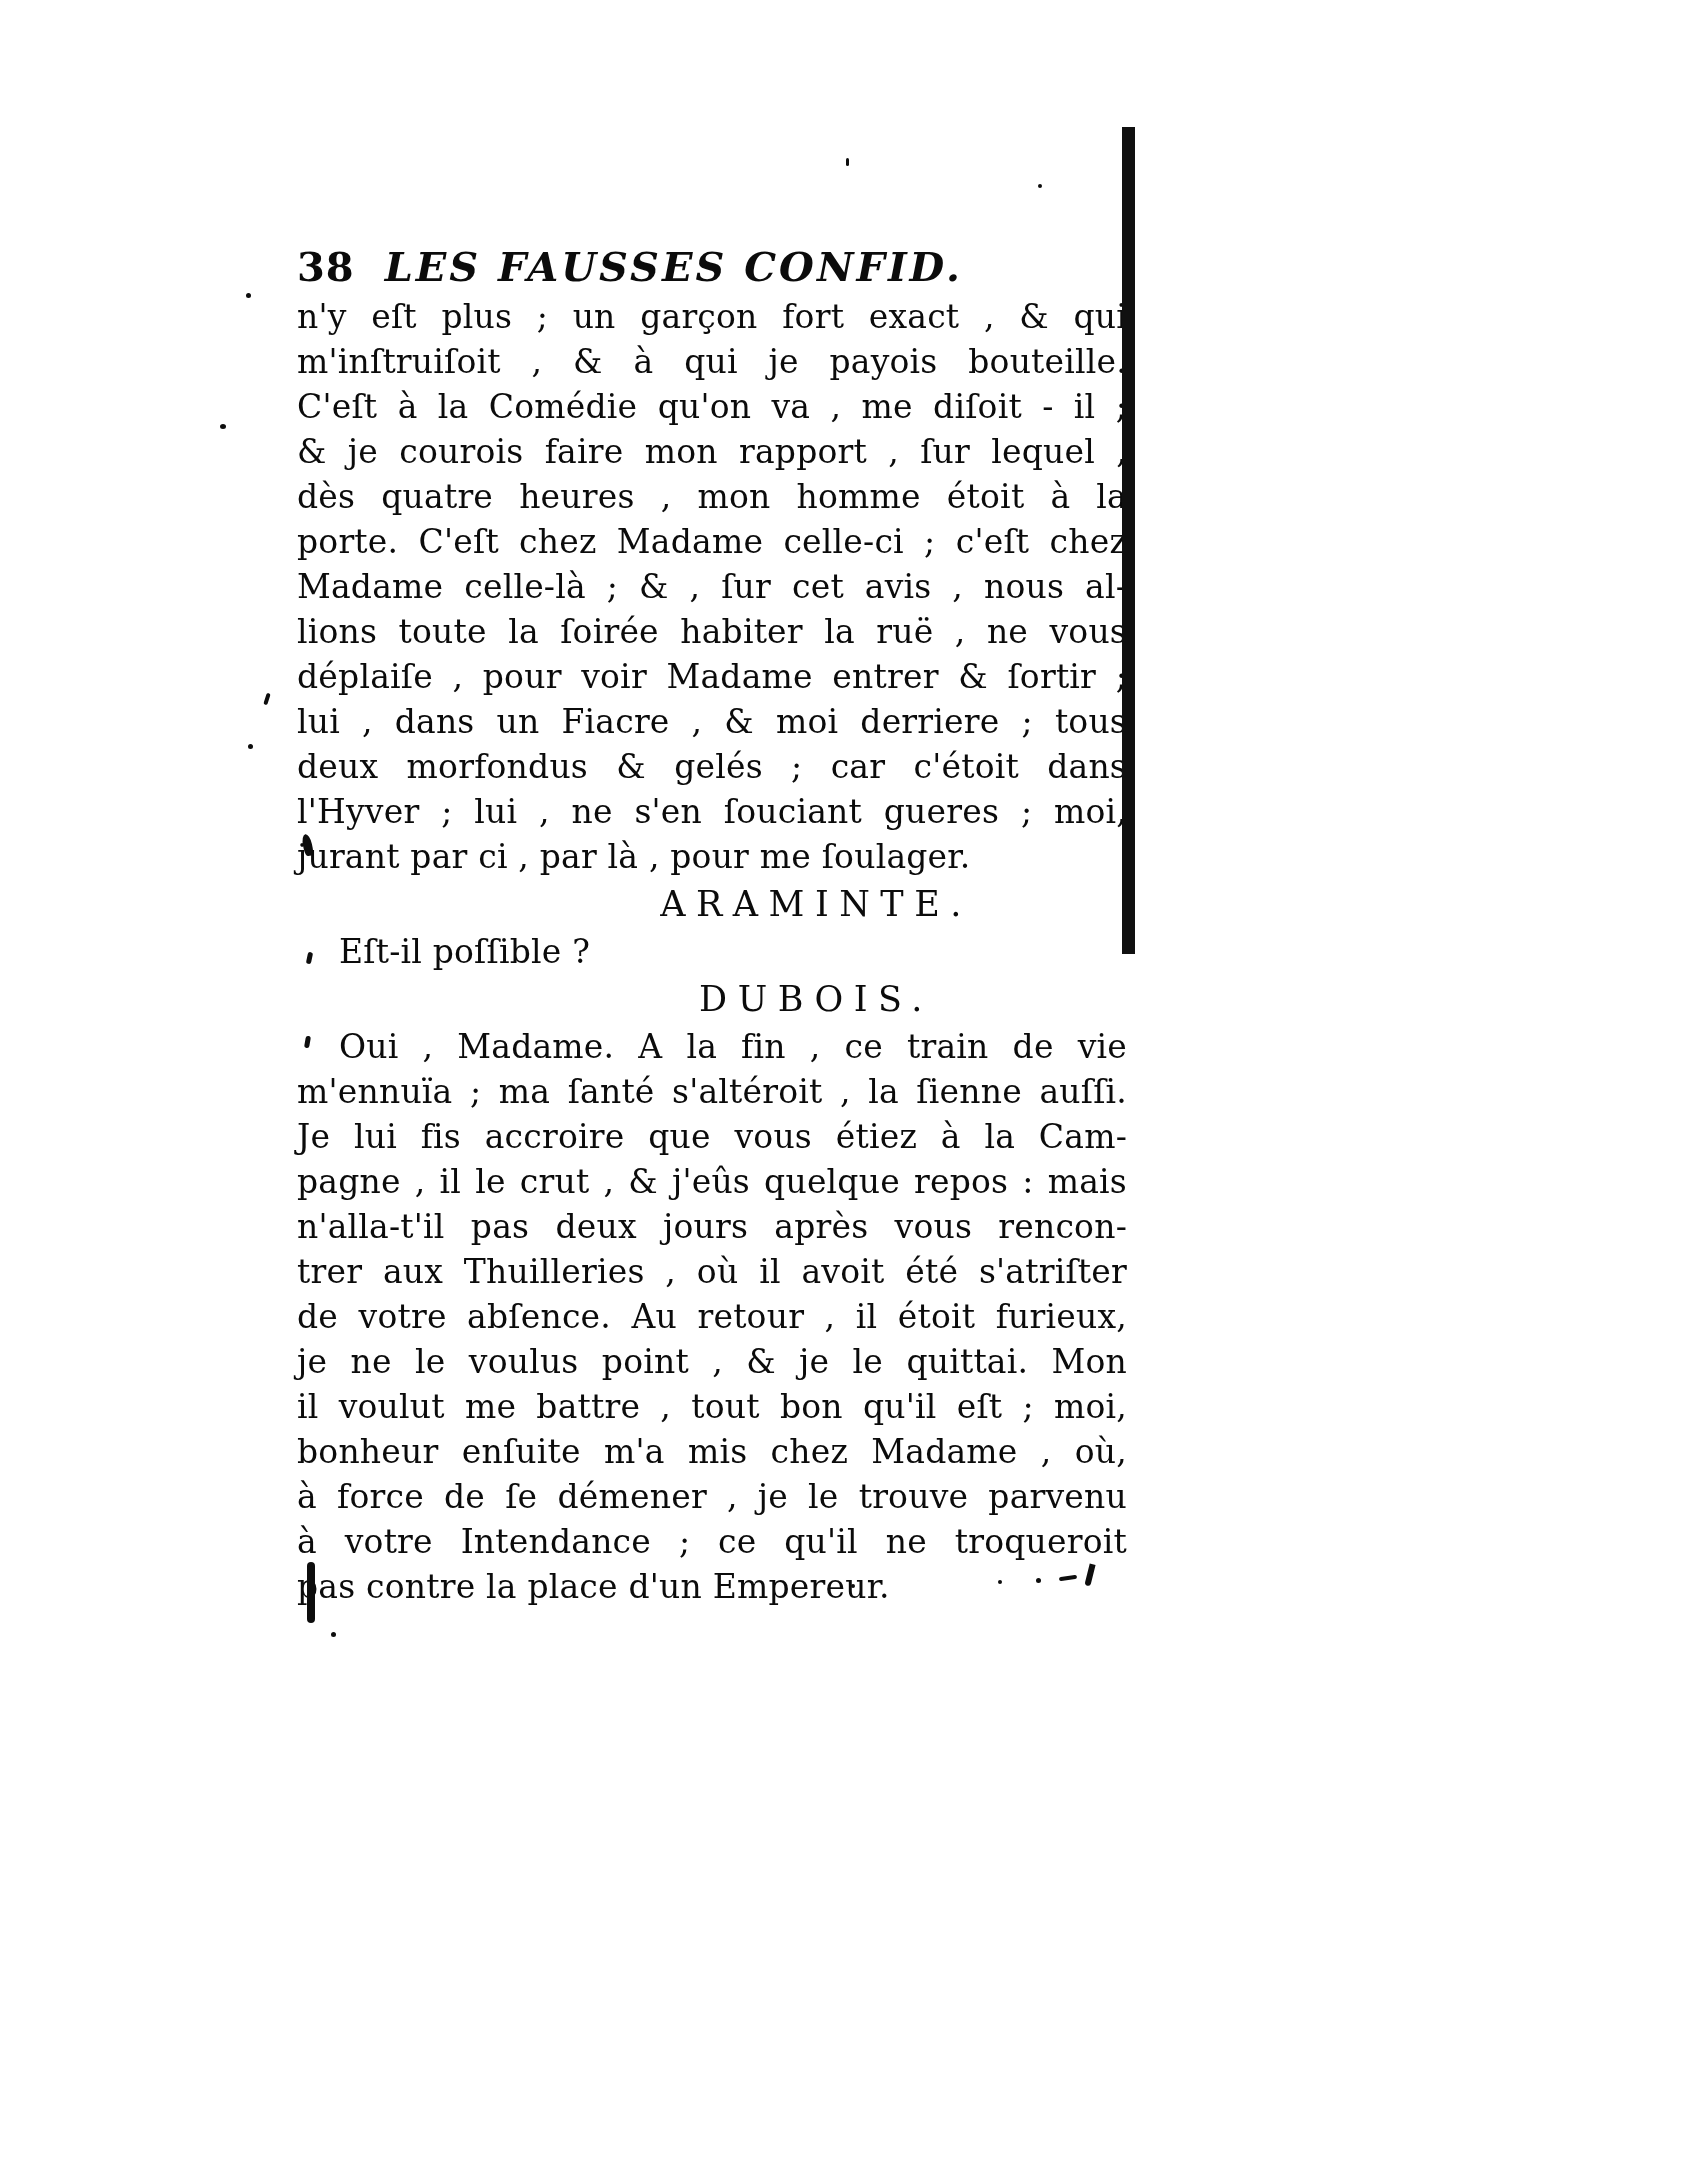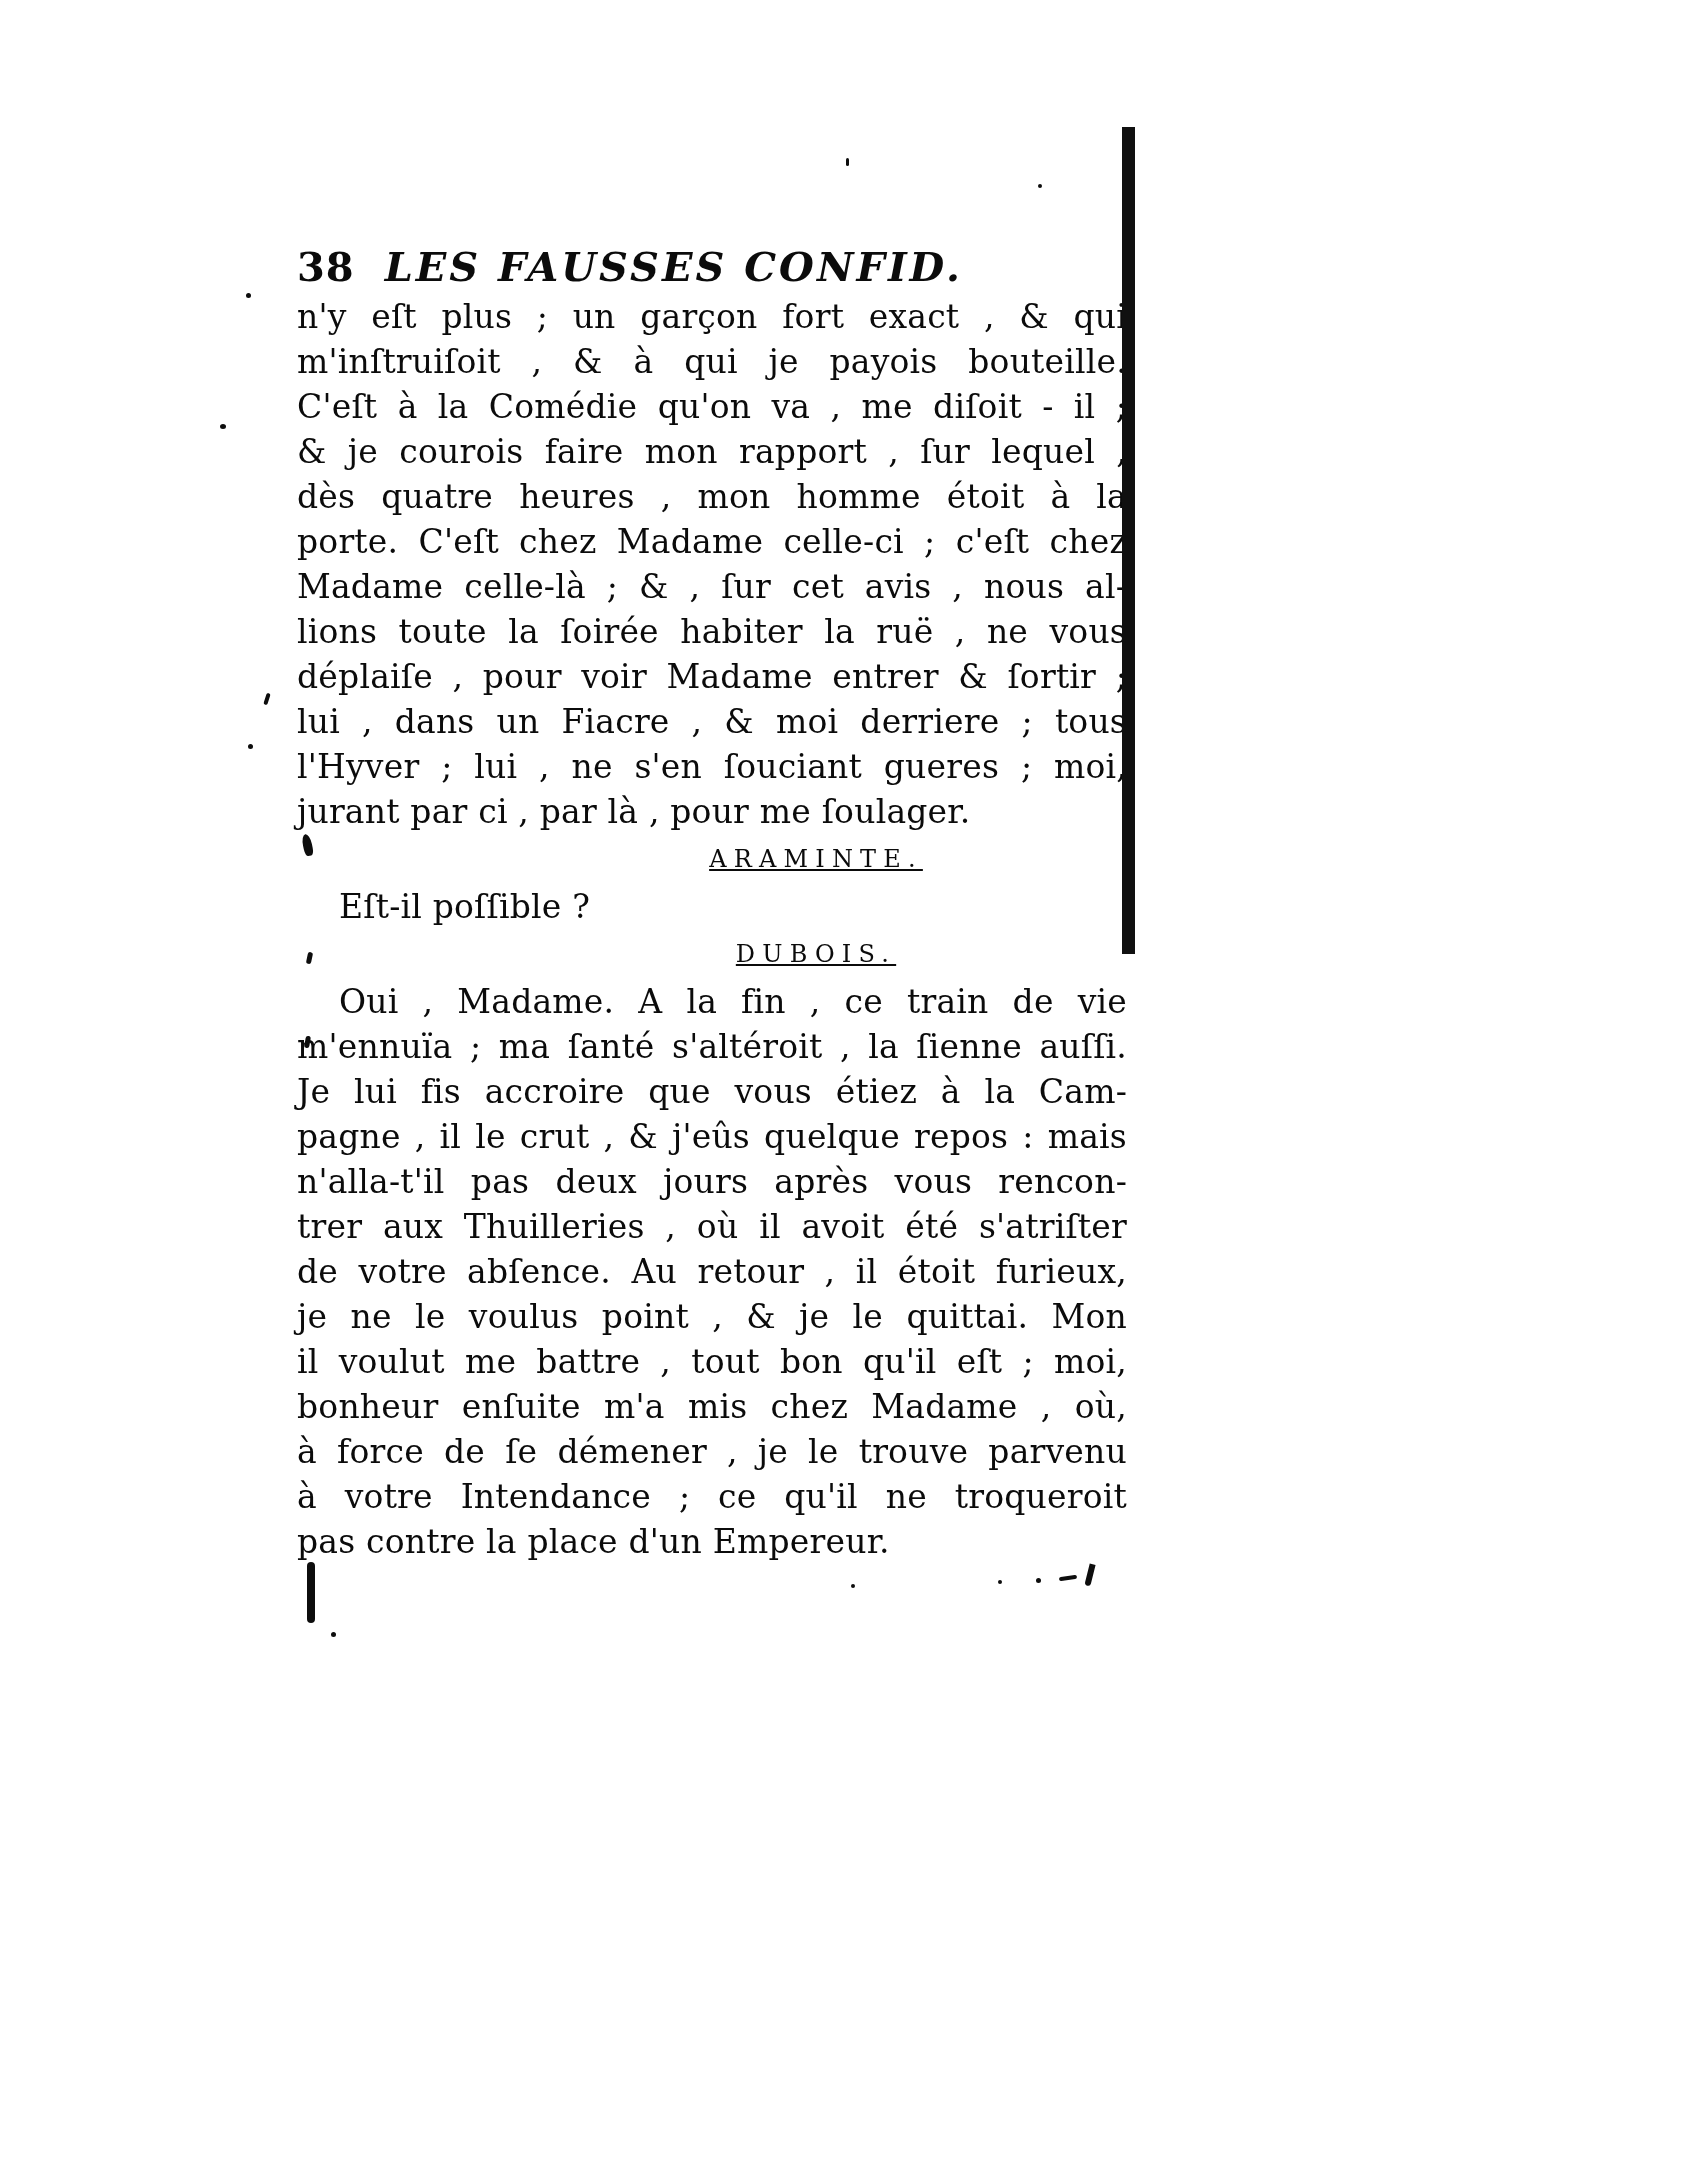--- a/index.html
+++ b/index.html
@@ -41,28 +41,27 @@
     text-align:justify;
     text-align-last:justify;
     letter-spacing:0.2px;
   }
   .line.noj {
     text-align:left;
     text-align-last:auto;
   }
   .line.indent { text-indent:42px; }
   .speaker {
-    font-size:24px;
+    font-size:35px;
     line-height:50px;
     height:50px;
     text-align:center;
     letter-spacing:0.30em;
     transform:translateX(104px);
     white-space:nowrap;
-    text-decoration:underline;
   }
   
   .artifact { position:absolute; background:#0d0d0d; }
   .bar { left:1122px; top:127px; width:13px; height:827px; background:#101010; }
   .speck { border-radius:50%; }
   .s1 { left:246px; top:293px; width:5px; height:5px; }
   .s2 { left:220px; top:424px; width:6px; height:5px; }
   .s3 { left:265px; top:693px; width:4px; height:12px; border-radius:3px; transform:rotate(18deg); }
   .s4 { left:248px; top:744px; width:5px; height:5px; }
   .qmark { left:303px; top:834px; width:9px; height:22px; border-radius:60% 60% 40% 40%; transform:rotate(-12deg); }
@@ -93,20 +92,21 @@
     <div class="line">n'y eſt plus ; un garçon fort exact , &amp; qui</div>
     <div class="line">m'inſtruiſoit , &amp; à qui je payois bouteille.</div>
     <div class="line">C'eſt à la Comédie qu'on va , me diſoit - il ;</div>
     <div class="line">&amp; je courois faire mon rapport , ſur lequel ,</div>
     <div class="line">dès quatre heures , mon homme étoit à la</div>
     <div class="line">porte. C'eſt chez Madame celle-ci ; c'eſt chez</div>
     <div class="line">Madame celle-là ; &amp; , ſur cet avis , nous al-</div>
     <div class="line">lions toute la ſoirée habiter la ruë , ne vous</div>
     <div class="line">déplaiſe , pour voir Madame entrer &amp; ſortir ;</div>
     <div class="line">lui , dans un Fiacre , &amp; moi derriere ; tous</div>
+    <div class="line">deux morfondus &amp; gelés ; car c'étoit dans</div>
     <div class="line">l'Hyver ; lui , ne s'en ſouciant gueres ; moi,</div>
     <div class="line noj">jurant par ci , par là , pour me ſoulager.</div>
 
     <div class="speaker">ARAMINTE.</div>
     <div class="line noj indent">Eſt-il poſſible ?</div>
 
     <div class="speaker">DUBOIS.</div>
 
     <div class="line indent">Oui , Madame. A la fin , ce train de vie</div>
     <div class="line">m'ennuïa ; ma ſanté s'altéroit , la ſienne auſſi.</div>

